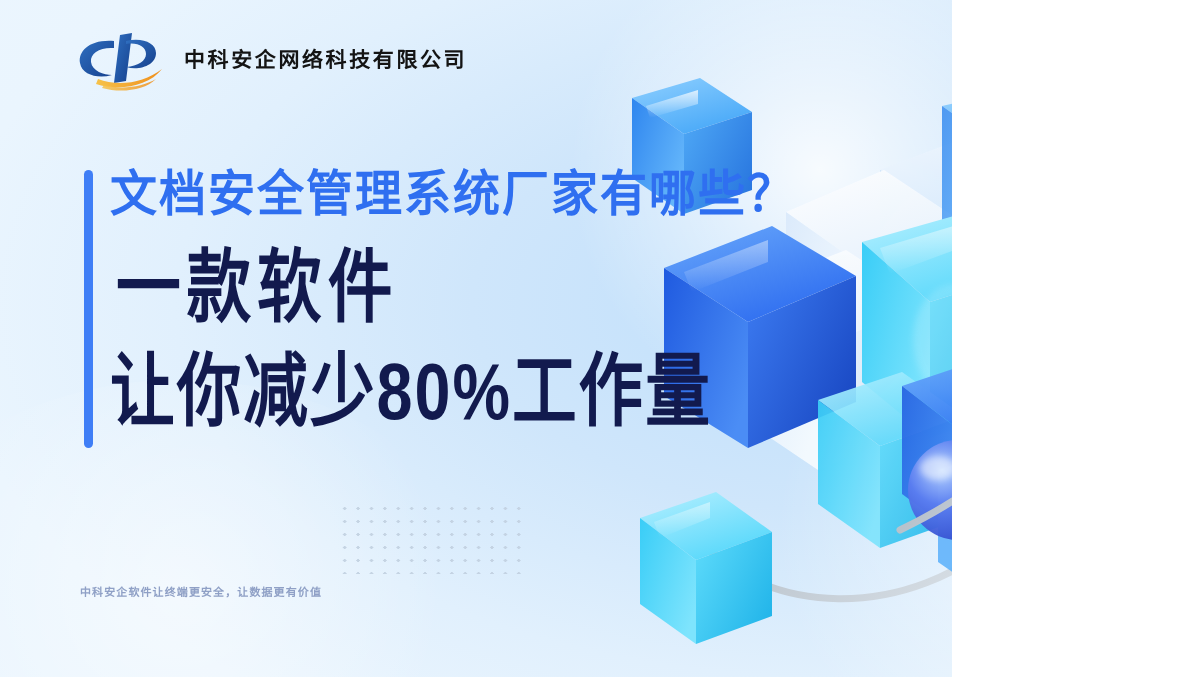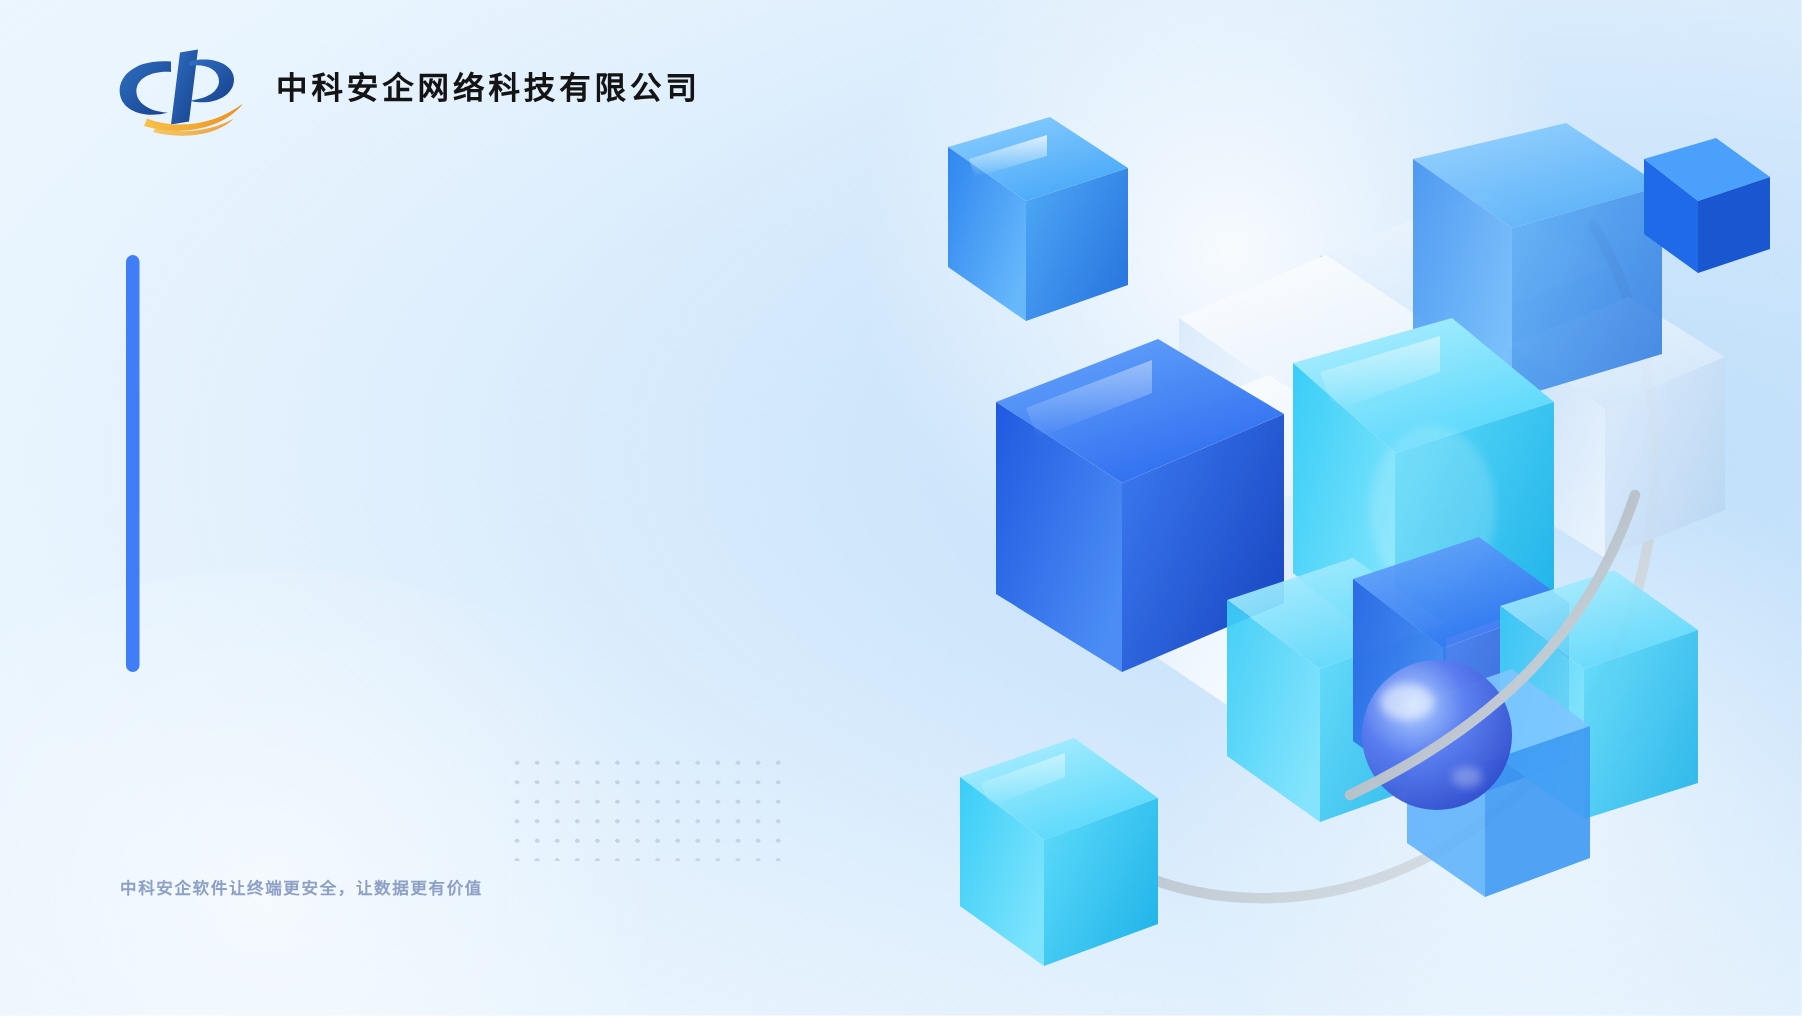--- a/index.html
+++ b/index.html
@@ -6,21 +6,21 @@
   * { margin:0; padding:0; box-sizing:border-box; }
 
   html, body {
     width:1201px; height:677px;
     overflow:hidden;
     font-family:"Liberation Sans","DejaVu Sans",sans-serif;
   }
 
   .banner {
     position:relative;
-    width:1201px; height:677px;
+    width:952px; height:677px;
     overflow:hidden;
     background:
       radial-gradient(120% 95% at 88% 45%, #bfdffb 0%, #cfe6fb 32%, #e1f0fd 58%, #eaf5fe 78%, #ecf6fe 100%),
       linear-gradient(100deg, #edf6fe 0%, #e6f2fd 38%, #d2e6fb 72%, #bedcf8 100%);
   }
 
   
   .bloom { position:absolute; border-radius:50%; pointer-events:none; }
   .bloom-a { left:560px; top:-90px;  width:520px; height:520px;
              background:radial-gradient(circle, rgba(255,255,255,.85) 0%, rgba(255,255,255,0) 68%); }
@@ -308,18 +308,23 @@
       <path d="M24 50 C44 58 70 54 88 40 C74 58 44 62 22 55 Z" fill="url(#logoOrange)"></path>
       <path d="M30 56 C48 61 68 58 82 50 C70 62 46 64 28 59 Z" fill="url(#logoOrange)" opacity=".85"></path>
     </svg>
     <div class="logo-text">
       <div class="logo-cn">中科安企网络科技有限公司</div>
     </div>
   </div>
 
   <div class="accent-bar"></div>
 
+  <div class="headlines">
+    <div class="h-line1">文档安全管理系统厂家有哪些？</div>
+    <div class="h-line2">一款软件</div>
+    <div class="h-line3">让你减少80%工作量</div>
+  </div>
 
   <div class="dot-grid"></div>
 
   <div class="tagline">中科安企软件让终端更安全，让数据更有价值</div>
 
 </div>
 
 </body></html>

